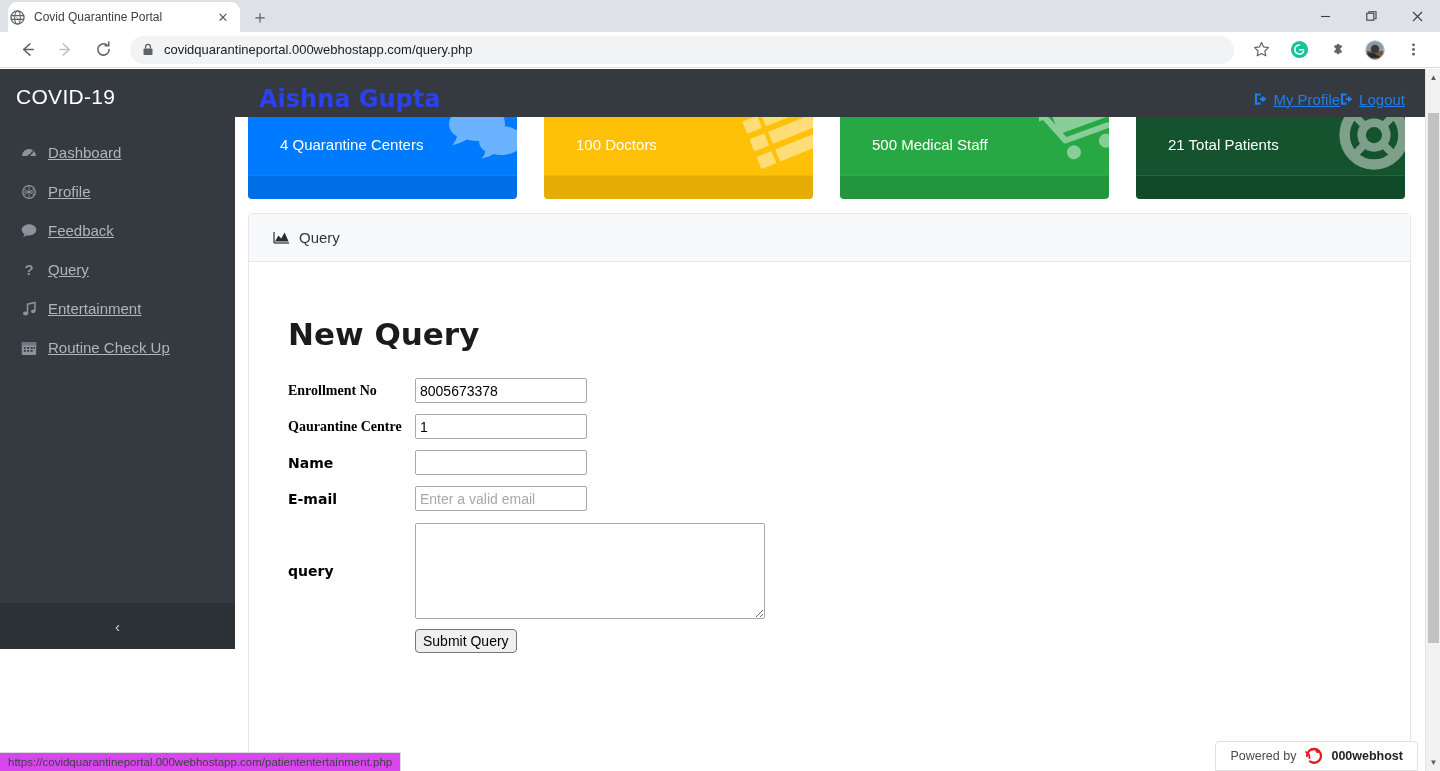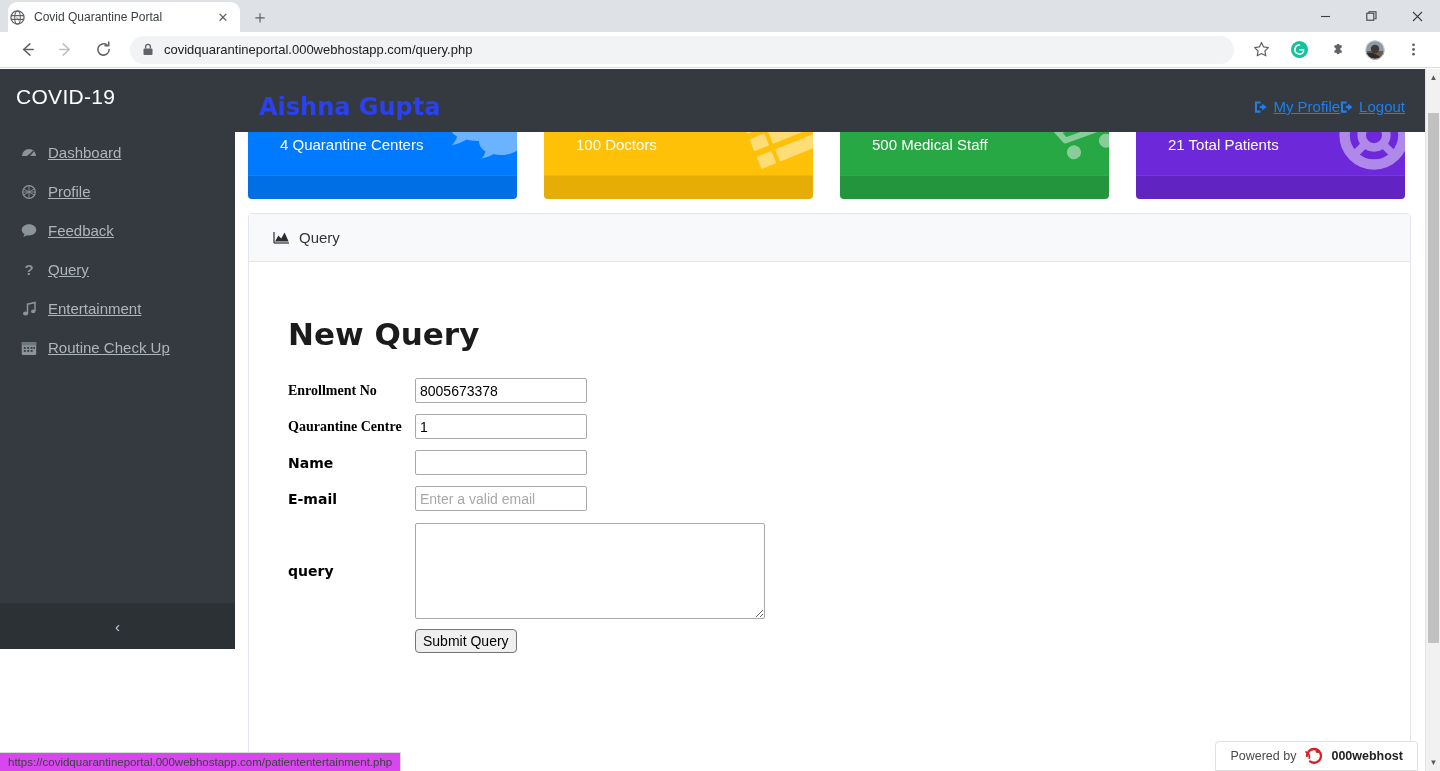--- a/index.html
+++ b/index.html
@@ -154,21 +154,21 @@
     font-size: 62px; color: rgba(255,255,255,.42);
     z-index: 1; line-height: 1;
   }
   .stat-card .card-footer {
     height: 24px; background: rgba(0,0,0,.10);
     border-top: 1px solid rgba(255,255,255,.12);
   }
   .c-blue   { background: #007bff; }
   .c-yellow { background: #ffc107; }
   .c-green  { background: #28a745; }
-  .c-red    { background: #6d28d9; }
+  .c-red    { background: #14532d; }
 
   .panel {
     position: absolute; left: 13px; top: 144px;
     width: 1163px; min-height: 560px;
     background: #ffffff;
     border: 1px solid #e3e6f0;
     border-radius: 4px;
   }
   .panel-head {
     height: 48px; background: #f8f9fa;
@@ -223,21 +223,21 @@
   .submit-btn {
     background: #efefef; border: 1px solid #767676;
     border-radius: 4px; padding: 3px 7px;
     font-size: 14px; color: #000;
     font-family: "Liberation Sans", sans-serif;
   }
 
   
   .topbar {
     position: absolute; left: 235px; top: 0;
-    width: 1190px; height: 63px;
+    width: 1190px; height: 48px;
     background: #343a40;
     display: flex; align-items: center;
     padding: 12px 20px 0 24px;
     z-index: 40;
   }
   .topbar .user-name {
     font-size: 24px; color: #2b41ee; font-weight: 600;
     font-family: "DejaVu Sans", sans-serif;
   }
   .topbar .spacer { flex: 1 1 auto; }

